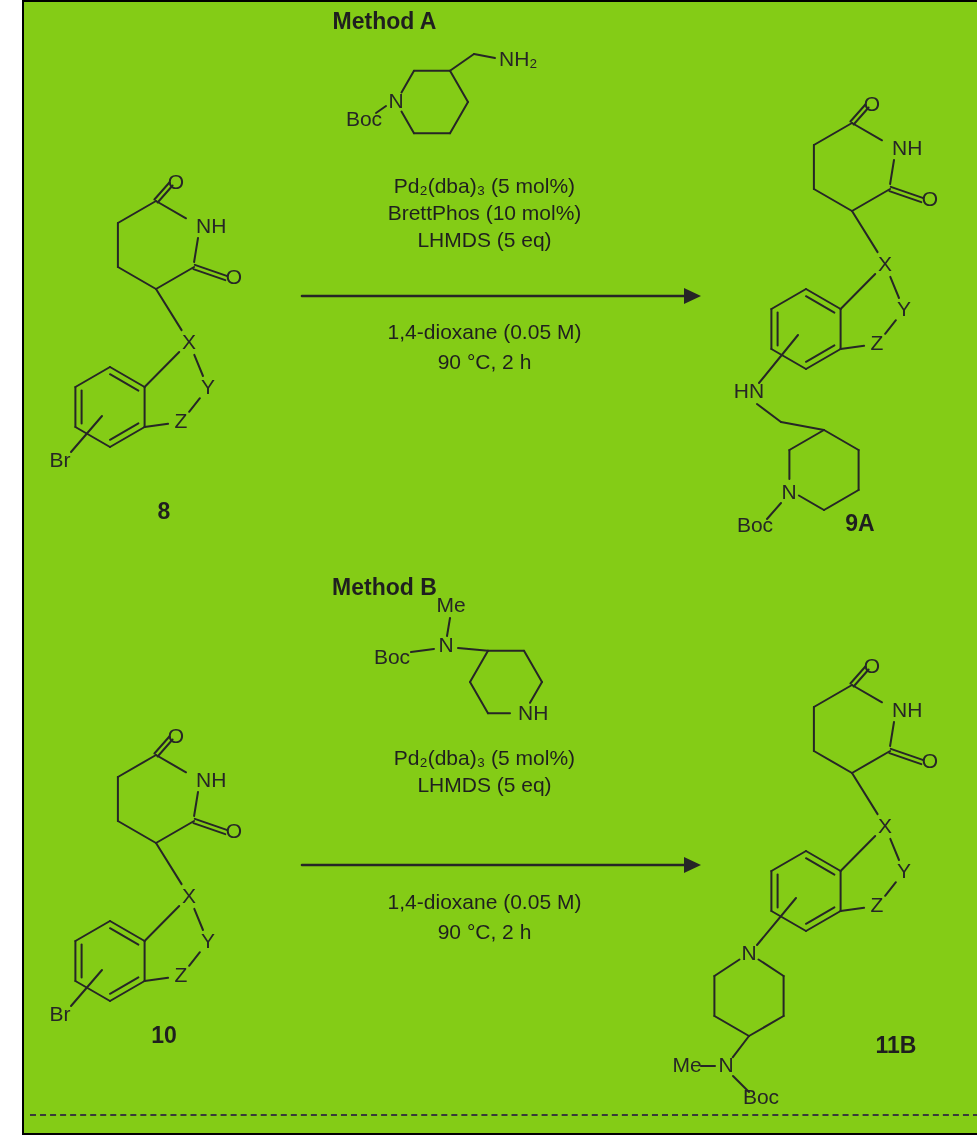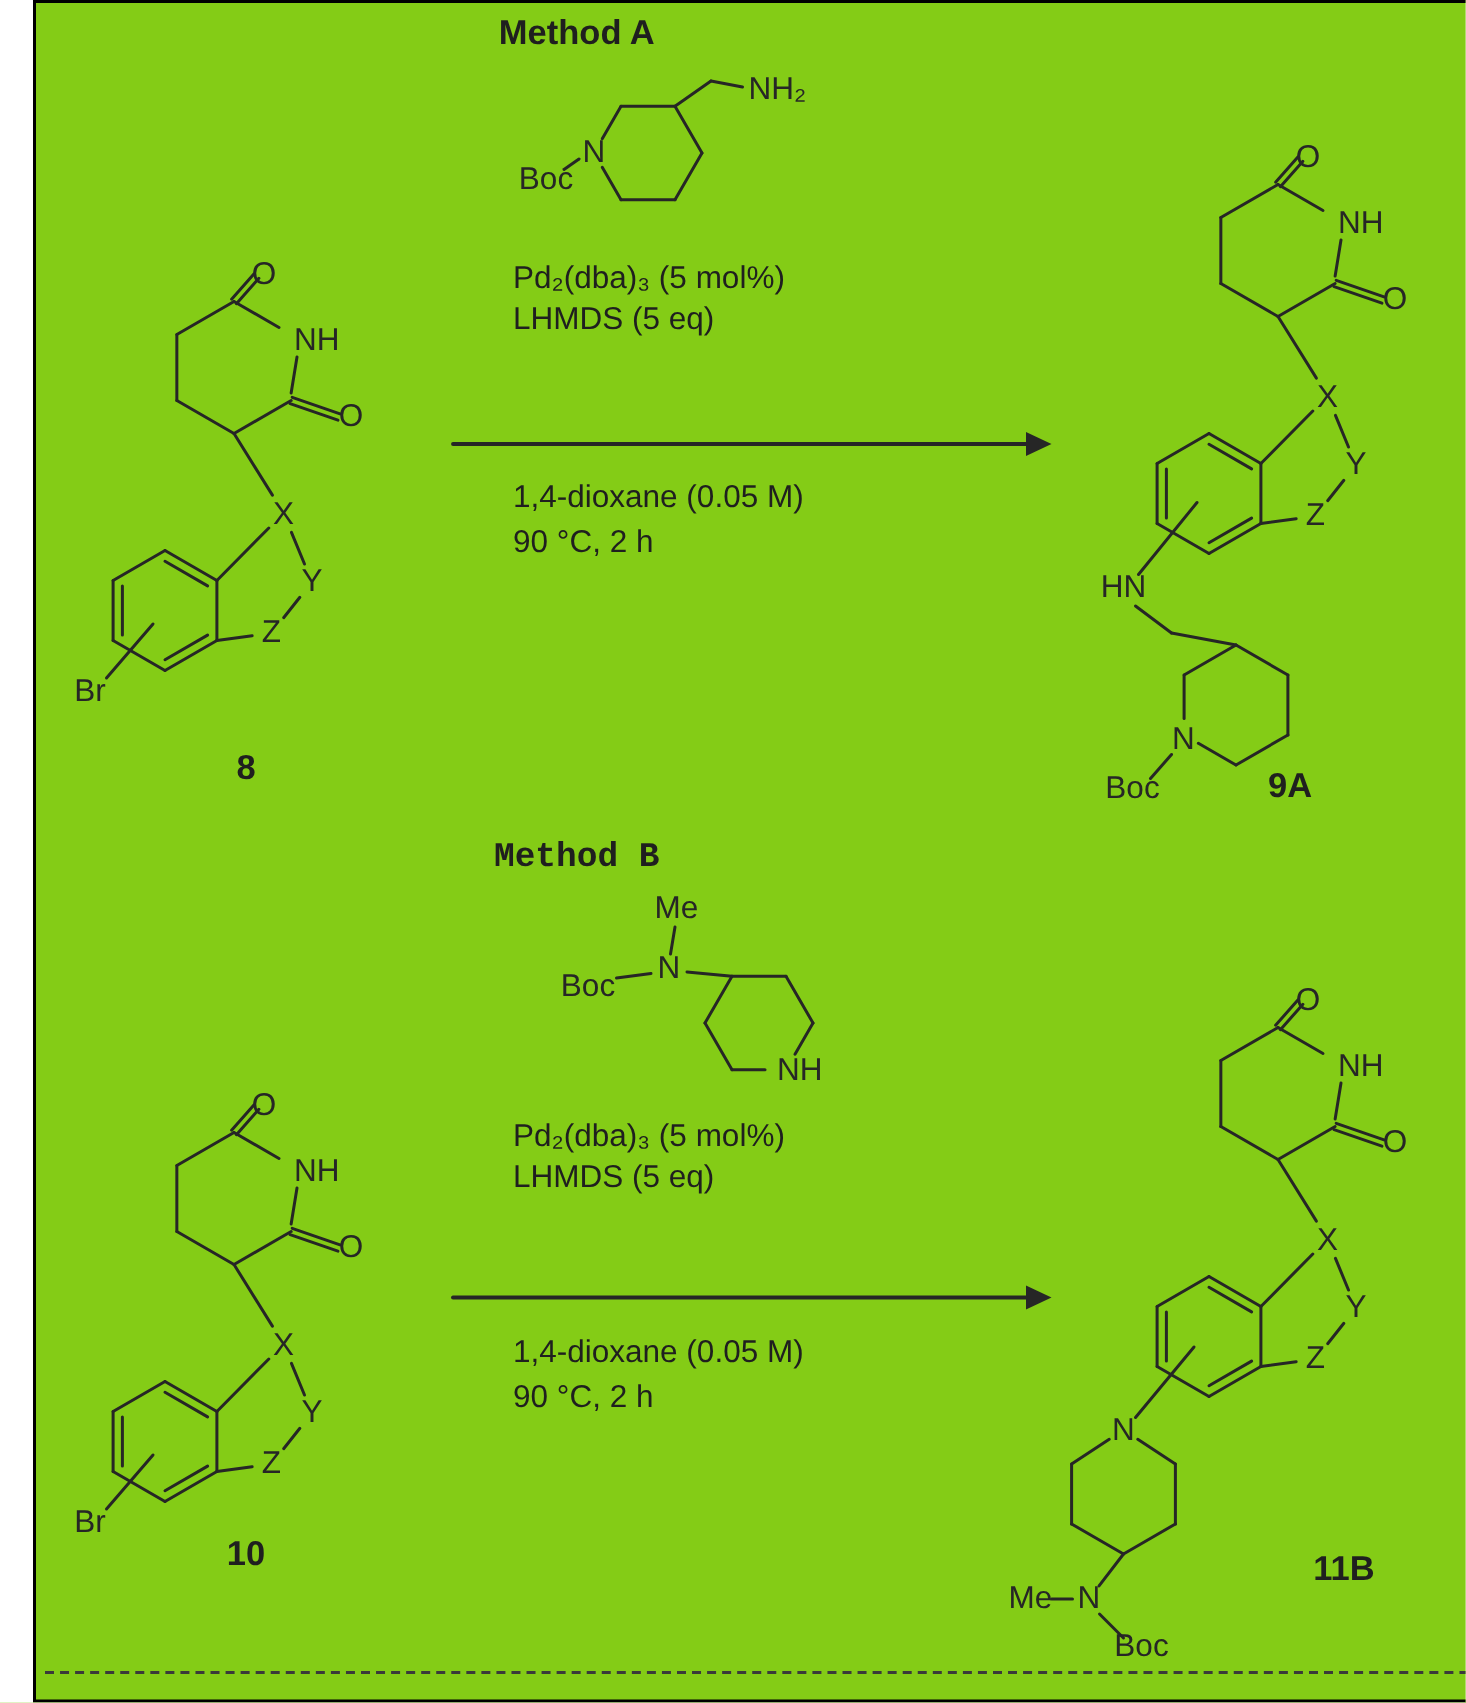--- a/index.html
+++ b/index.html
@@ -3,21 +3,21 @@
 <meta charset="utf-8">
 <style>
   html,body { margin:0; padding:0; background:#ffffff; }
   #scheme {
     position:relative; width:977px; height:1135px;
     background:#84cc16; border:2px solid #000000; box-sizing:border-box;
     font-family:"Liberation Sans", sans-serif; color:#1f1f1f; overflow:hidden;margin-left:22px;
   }
   .abs { position:absolute; }
   .rxn-title { font-size:23px; font-weight:bold; text-align:center; }
-  .cond { font-size:21px; text-align:left; line-height:27px; }
+  .cond { font-size:21px; text-align:center; line-height:27px; }
   .cmpd { font-size:23px; font-weight:bold; text-align:center; }
   svg line, svg polyline { stroke:#262626; stroke-width:2; stroke-linecap:round; fill:none; }
   svg text { font-family:"Liberation Sans", sans-serif; font-size:21px; fill:#262626; }
   .arrow line { stroke-width:2.6; }
   .arrow polygon { fill:#262626; stroke:none; }
   .divider { border-top:2px dashed #3a3a3a; height:0; }
 </style>
 </head>
 <body>
 
@@ -37,20 +37,21 @@
       <line x1="126" y1="34.8" x2="150" y2="18"></line>
       <line x1="150" y1="18" x2="171" y2="22"></line>
     </g>
     <text x="72" y="72" text-anchor="middle">N</text>
     <text x="40" y="90" text-anchor="middle">Boc</text>
     <text x="175" y="30" text-anchor="start">NH₂</text>
   </svg>
 
   <div class="abs cond" style="left:318px; top:170px; width:285px;">
     <div>Pd₂(dba)₃ (5 mol%)</div>
+    <div>BrettPhos (10 mol%)</div>
     <div>LHMDS (5 eq)</div>
   </div>
 
   <svg class="abs arrow" style="left:276px; top:281px;" width="404" height="26" viewBox="0 0 404 26">
     <line x1="2" y1="13" x2="386" y2="13"></line>
     <polygon points="384,5 401,13 384,21"></polygon>
   </svg>
 
   <div class="abs cond" style="left:318px; top:316px; width:285px;">1,4-dioxane (0.05 M)</div>
   <div class="abs cond" style="left:318px; top:346px; width:285px;">90 °C, 2 h</div>
@@ -135,21 +136,21 @@
     <text x="281" y="114" text-anchor="middle">O</text>
     <text x="236" y="179" text-anchor="middle">X</text>
     <text x="255" y="224" text-anchor="middle">Y</text>
     <text x="228" y="258" text-anchor="middle">Z</text>
     <text x="100" y="306" text-anchor="middle">HN</text>
     <text x="140" y="407" text-anchor="middle">N</text>
     <text x="106" y="440" text-anchor="middle">Boc</text>
   </svg>
   <div class="abs cmpd" style="left:776px; top:508px; width:120px;">9A</div>
 
-  <div class="abs rxn-title" style="left:278px; top:556px; width:165px;font-family:Liberation Mono, monospace;">Method B</div>
+  <div class="abs rxn-title" style="left:278px; top:572px; width:165px;">Method B</div>
 
   <svg class="abs" style="left:330px; top:592px;" width="215" height="140" viewBox="0 0 215 140">
     <g>
       <line x1="96" y1="24" x2="93" y2="42"></line>
       <line x1="57" y1="58" x2="80" y2="55"></line>
       <line x1="104" y1="54" x2="134" y2="56.8"></line>
       <line x1="134" y1="56.8" x2="116" y2="88"></line>
       <line x1="116" y1="88" x2="134" y2="119.2"></line>
       <line x1="134" y1="119.2" x2="156" y2="119.2"></line>
       <line x1="188" y1="88" x2="176" y2="108.8"></line>

